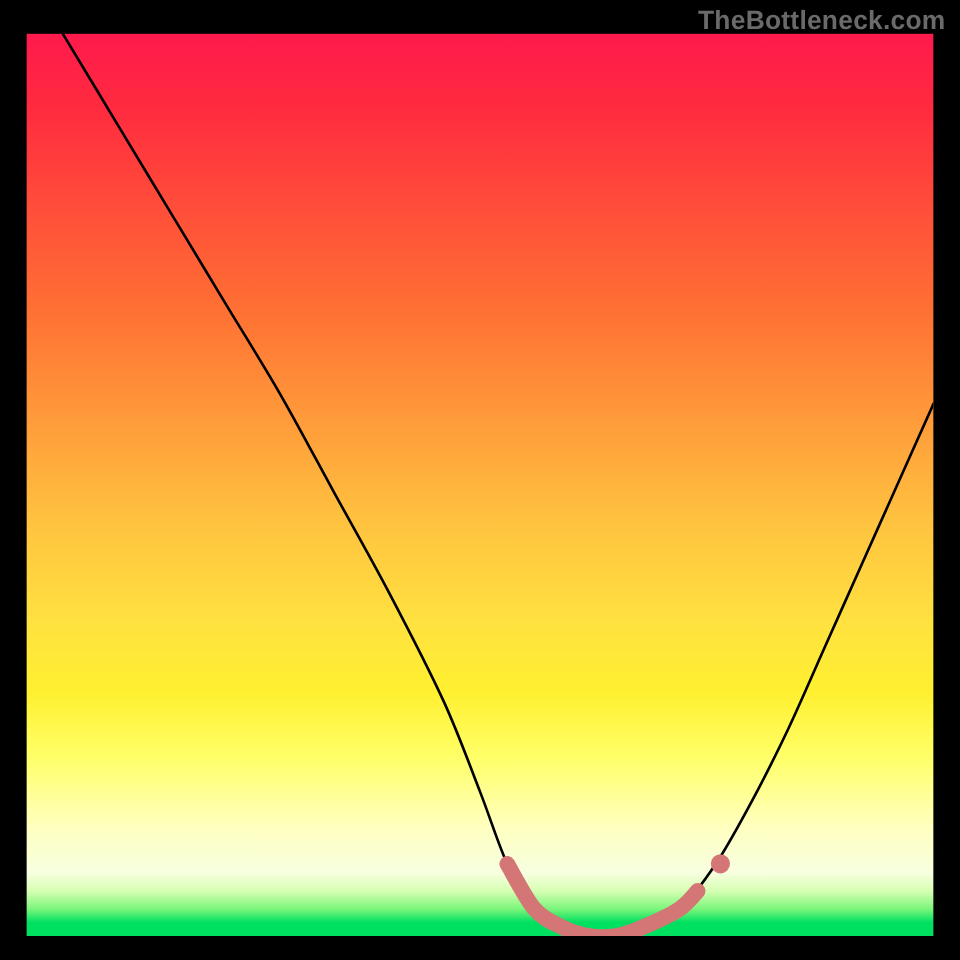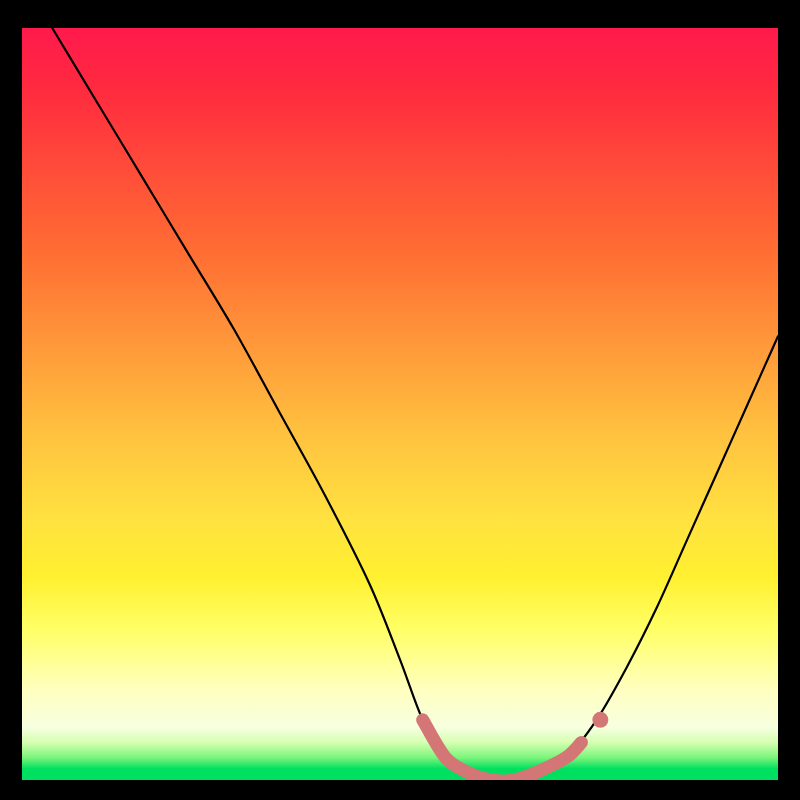--- a/index.html
+++ b/index.html
@@ -63,20 +63,21 @@
     position: absolute;
     left: 0; top: 0;
     width: 100%;
     height: 100%;
   }
 </style>
 </head>
 <body>
 
 <div class="frame">
+  <div class="watermark">TheBottleneck.com</div>
 
   <div class="plot-area">
     <div class="gradient"></div>
     <svg class="curve" viewBox="0 0 756 752" preserveAspectRatio="none">
       <path id="main-curve" fill="none" stroke="#000" stroke-width="2.2" stroke-linejoin="round" stroke-linecap="round" d="M 30.240000000000002 0 C 37.497600000000006 12.03199999999999 61.08480000000001 51.13599999999994 75.60000000000001 75.19999999999993 C 90.11520000000002 99.26399999999992 106.44480000000001 126.33599999999996 120.96000000000001 150.39999999999998 C 135.4752 174.464 151.8048 201.536 166.32 225.60000000000002 C 180.8352 249.66400000000004 197.1648 275.5328 211.68 300.8 C 226.1952 326.0672 242.52480000000003 357.0496 257.04 383.52 C 271.5552 409.99039999999997 287.88480000000004 438.5664 302.40000000000003 466.24 C 316.9152 493.91360000000003 335.664 530.0096 347.76 556.48 C 359.856 582.9504000000001 369.5328 610.0224 378 631.68 C 386.4672 653.3376 393.4224 676.1984 400.68 691.84 C 407.93760000000003 707.4816000000001 416.10240000000005 721.0176 423.36 729.44 C 430.6176 737.8624000000001 438.7824 740.8704 446.03999999999996 744.48 C 453.29759999999993 748.0896 461.46239999999995 750.7968 468.71999999999997 752 C 475.9776 753.2032 484.1424 753.2032 491.40000000000003 752 C 498.65760000000006 750.7968 505.61280000000005 748.0896 514.08 744.48 C 522.5472 740.8704 534.6432 737.8624000000001 544.3199999999999 729.44 C 553.9967999999999 721.0176 564.8832 706.2784 574.5600000000001 691.84 C 584.2368000000001 677.4016 595.1232000000001 657.248 604.8000000000001 639.2 C 614.4768 621.152 625.3632 599.4943999999999 635.04 579.04 C 644.7167999999999 558.5856 655.6032 533.0176 665.28 511.36 C 674.9567999999999 489.7024 685.8432 465.3376 695.52 443.68 C 705.1967999999999 422.0224 716.0832 397.6576 725.76 376 C 735.4368 354.3424 751.1616 319.14880000000005 756 308.32000000000005"></path>
       <path id="highlight-curve" fill="none" stroke="#d57676" stroke-width="13" stroke-linejoin="round" stroke-linecap="round" d="M 400.68 691.84 C 404.3088 697.856 416.10240000000005 721.0176 423.36 729.44 C 430.6176 737.8624000000001 438.7824 740.8704 446.03999999999996 744.48 C 453.29759999999993 748.0896 461.46239999999995 750.7968 468.71999999999997 752 C 475.9776 753.2032 484.1424 753.2032 491.40000000000003 752 C 498.65760000000006 750.7968 505.61280000000005 748.0896 514.08 744.48 C 522.5472 740.8704 537.0623999999999 734.2528000000001 544.3199999999999 729.44 C 551.5776 724.6272 557.0207999999999 716.8063999999999 559.4399999999999 714.4"></path>
       <circle id="highlight-dot" r="8" fill="#d57676" cx="578.34" cy="691.84"></circle>
     </svg>
   </div>
 </div>

